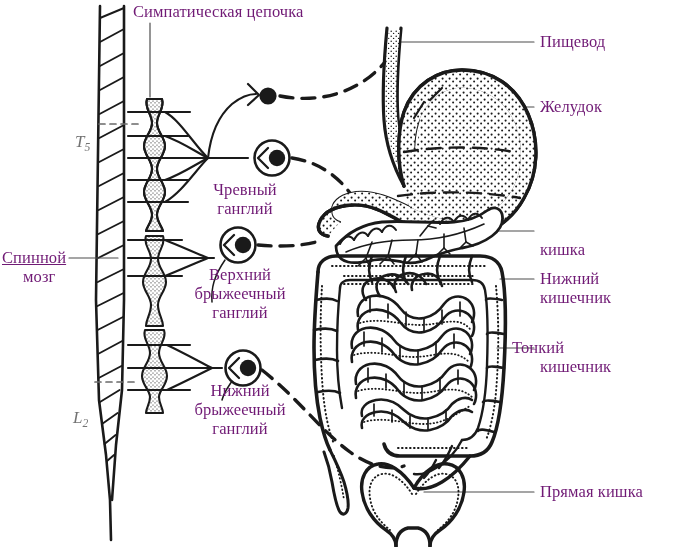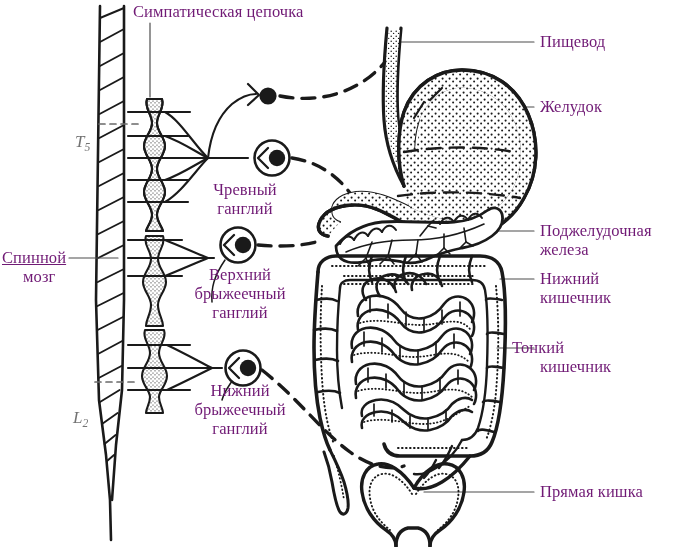--- a/index.html
+++ b/index.html
@@ -580,22 +580,21 @@
   <div class="lbl lbl-center" style="left:175px; top:303px; width:130px;">ганглий</div>
 
   <div class="lbl lbl-center" style="left:175px; top:381px; width:130px;">Нижний</div>
   <div class="lbl lbl-center" style="left:175px; top:400px; width:130px;">брыжеечный</div>
   <div class="lbl lbl-center" style="left:175px; top:419px; width:130px;">ганглий</div>
 
   <div class="lbl lbl-left" style="left:540px; top:32px;">Пищевод</div>
 
   <div class="lbl lbl-left" style="left:540px; top:97px;">Желудок</div>
 
-  <div class="lbl lbl-left" style="left:540px; top:221px;">Поджелудочная</div>
-  <div class="lbl lbl-left" style="left:540px; top:240px;">железа</div>
+  <div class="lbl lbl-left" style="left:540px; top:240px;">кишка</div>
 
   <div class="lbl lbl-left" style="left:540px; top:269px;">Нижний</div>
   <div class="lbl lbl-left" style="left:540px; top:288px;">кишечник</div>
 
   <div class="lbl lbl-left" style="left:512px; top:338px;">Тонкий</div>
   <div class="lbl lbl-left" style="left:540px; top:357px;">кишечник</div>
 
   <div class="lbl lbl-left" style="left:540px; top:482px;text-align:right;">Прямая кишка</div>
 
 </div>

